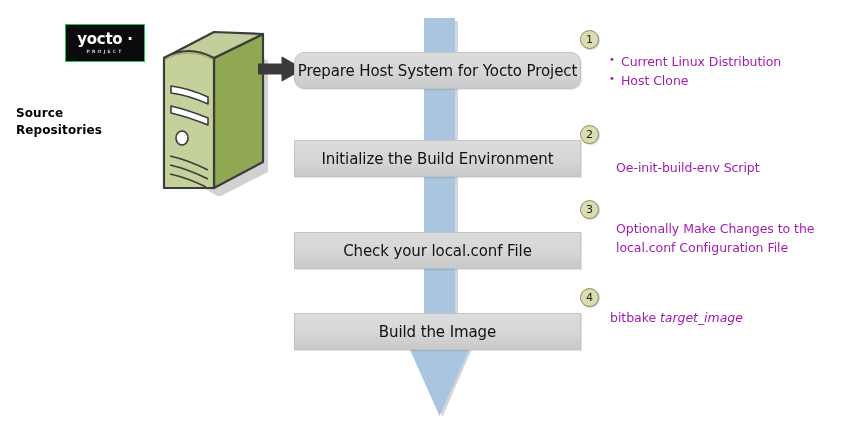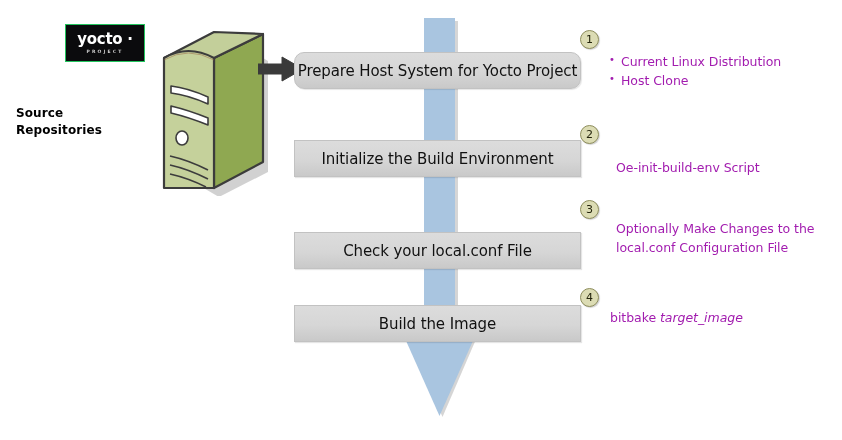--- a/index.html
+++ b/index.html
@@ -104,21 +104,21 @@
     display: flex;
     align-items: center;
     justify-content: center;
     font-size: 15px;
     color: #111111;
     letter-spacing: -0.1px;
   }
   .pbox-1 { top: 52px; border-radius: 10px; }
   .pbox-2 { top: 140px; }
   .pbox-3 { top: 220px; margin-top: 12px; }
-  .pbox-4 { top: 305px; }
+  .pbox-4 { top: 313px; }
 
   
   .ncircle {
     position: absolute;
     width: 19px;
     height: 19px;
     border-radius: 50%;
     background: #dcdcb4;
     border: 1px solid #8e8e5c;
     box-sizing: border-box;

